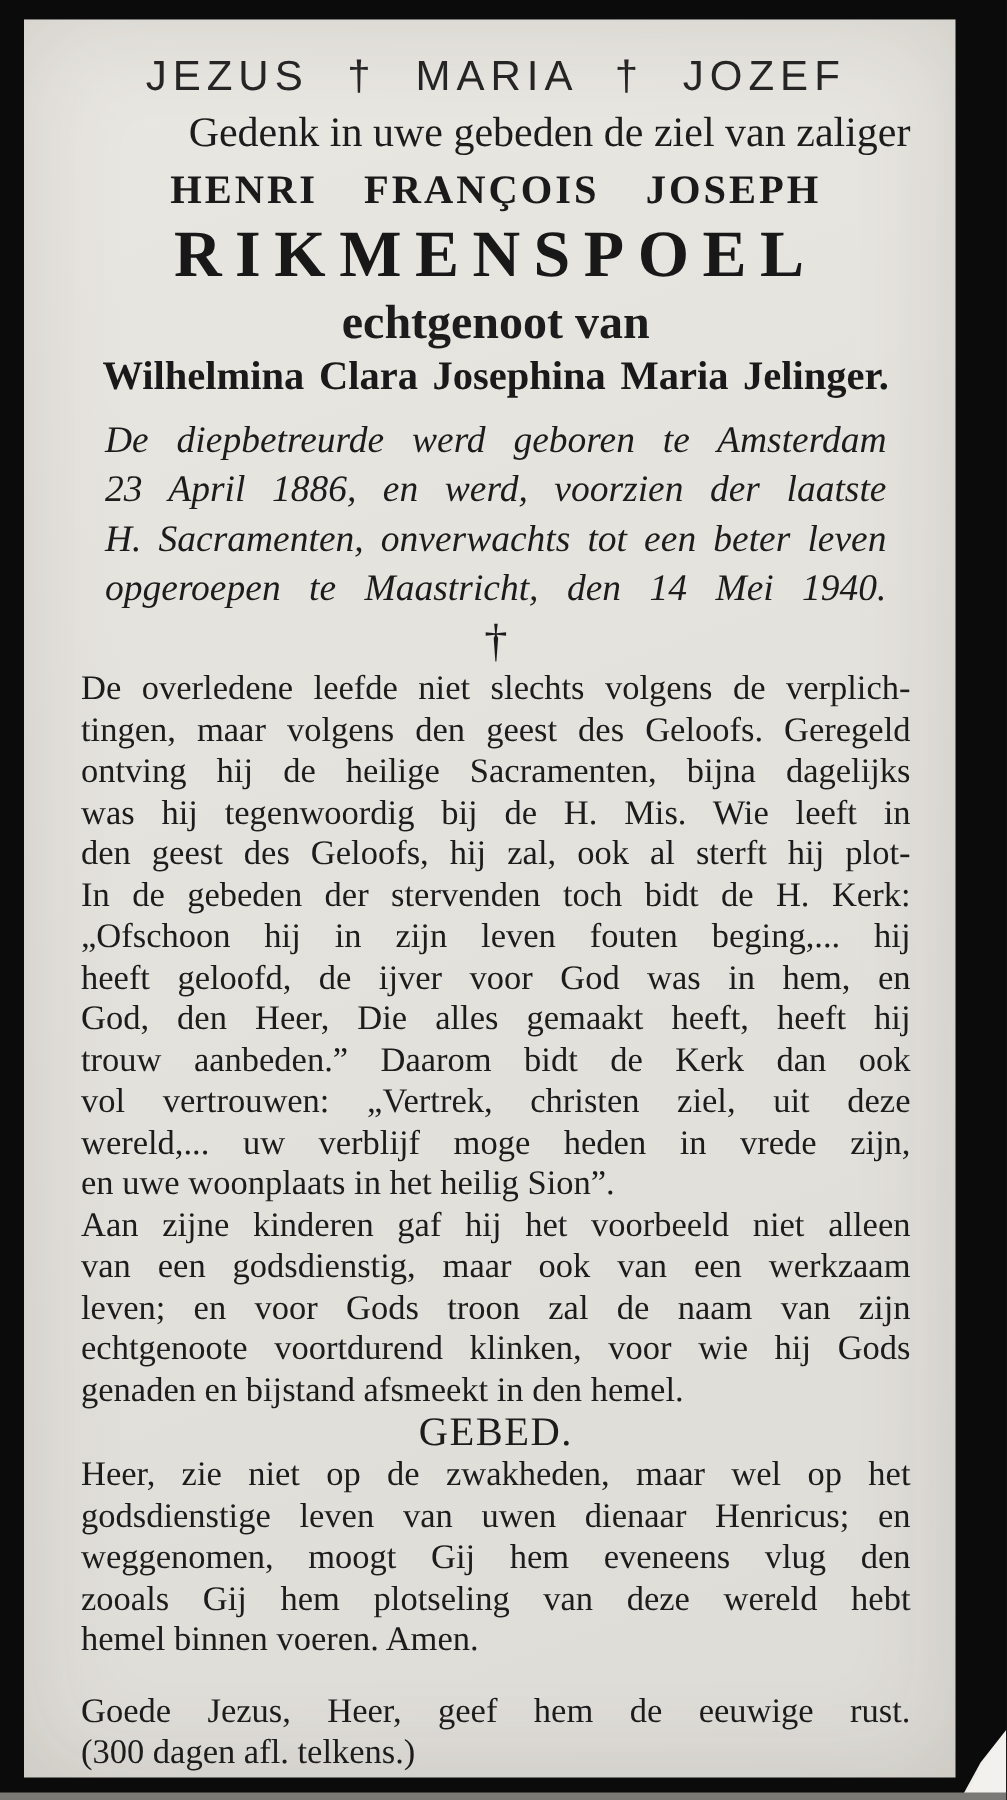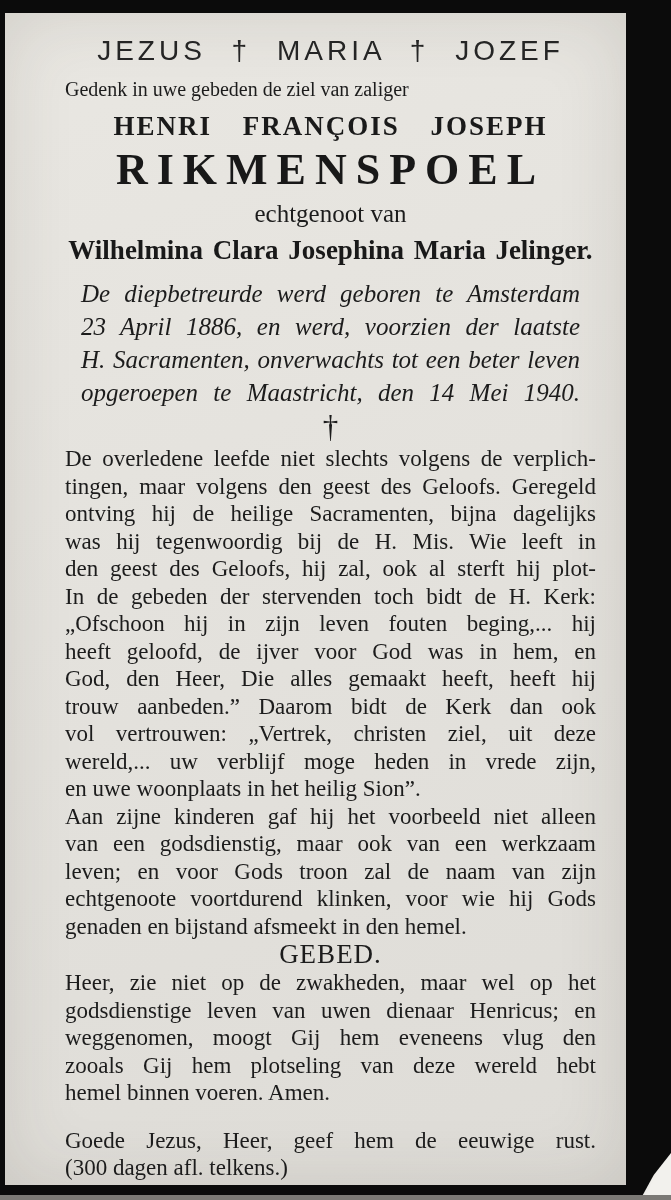--- a/index.html
+++ b/index.html
@@ -12,47 +12,47 @@
     overflow: hidden;
     font-family: "Liberation Serif", serif;
   }
   .scan-bottom-strip {
     position: absolute; left: 0; bottom: 0;
     width: 671px; height: 5px;
     background: #7b7975;
   }
   .card {
     position: absolute;
-    left: 5px; top: 13px;
+    left: 16px; top: 13px;
     width: 621px; height: 1172px;
     background: linear-gradient(160deg, #e9e7e2 0%, #e4e2dd 45%, #dedcd7 100%);
     box-shadow: inset 0 0 70px rgba(70, 62, 48, 0.14);
     color: #1c1c1c;
-    padding: 14px 30px 0 60px;
+    padding: 14px 30px 0 38px;
     overflow: hidden;
   }
   .invocation {
     font-family: "Liberation Sans", sans-serif;
     font-size: 28px; line-height: 36px;
     letter-spacing: 4px; word-spacing: 14px;
     text-align: center;
     color: #252525;
     margin-top: 6px;
   }
-  .remember { font-size: 20px; line-height: 40px; text-align: left; }
+  .remember { font-size: 28px; line-height: 40px; text-align: right; }
   .given-names {
     font-weight: 700; font-size: 27px; line-height: 34px;
     letter-spacing: 2px; word-spacing: 22px;
     text-align: center; color: #1a1a1a;
   }
   .surname {
     font-weight: 700; font-size: 44px; line-height: 54px;
     letter-spacing: 9px; text-align: center; color: #181818;
   }
-  .relation { font-size: 25px; line-height: 34px; text-align: center; }
+  .relation { font-size: 32px; line-height: 34px; text-align: center; font-weight: bold; }
   .spouse {
     font-weight: 700; font-size: 27px; line-height: 38px;
     word-spacing: 3px; text-align: center; color: #191919;
   }
   .intro {
     font-size: 25px; line-height: 33px;
     margin-top: 8px; padding: 0 16px; font-style: italic;
   }
   .cross-line { text-align: center; font-size: 31px; line-height: 36px; }
   .body-par { font-size: 23px; line-height: 27.5px; }

